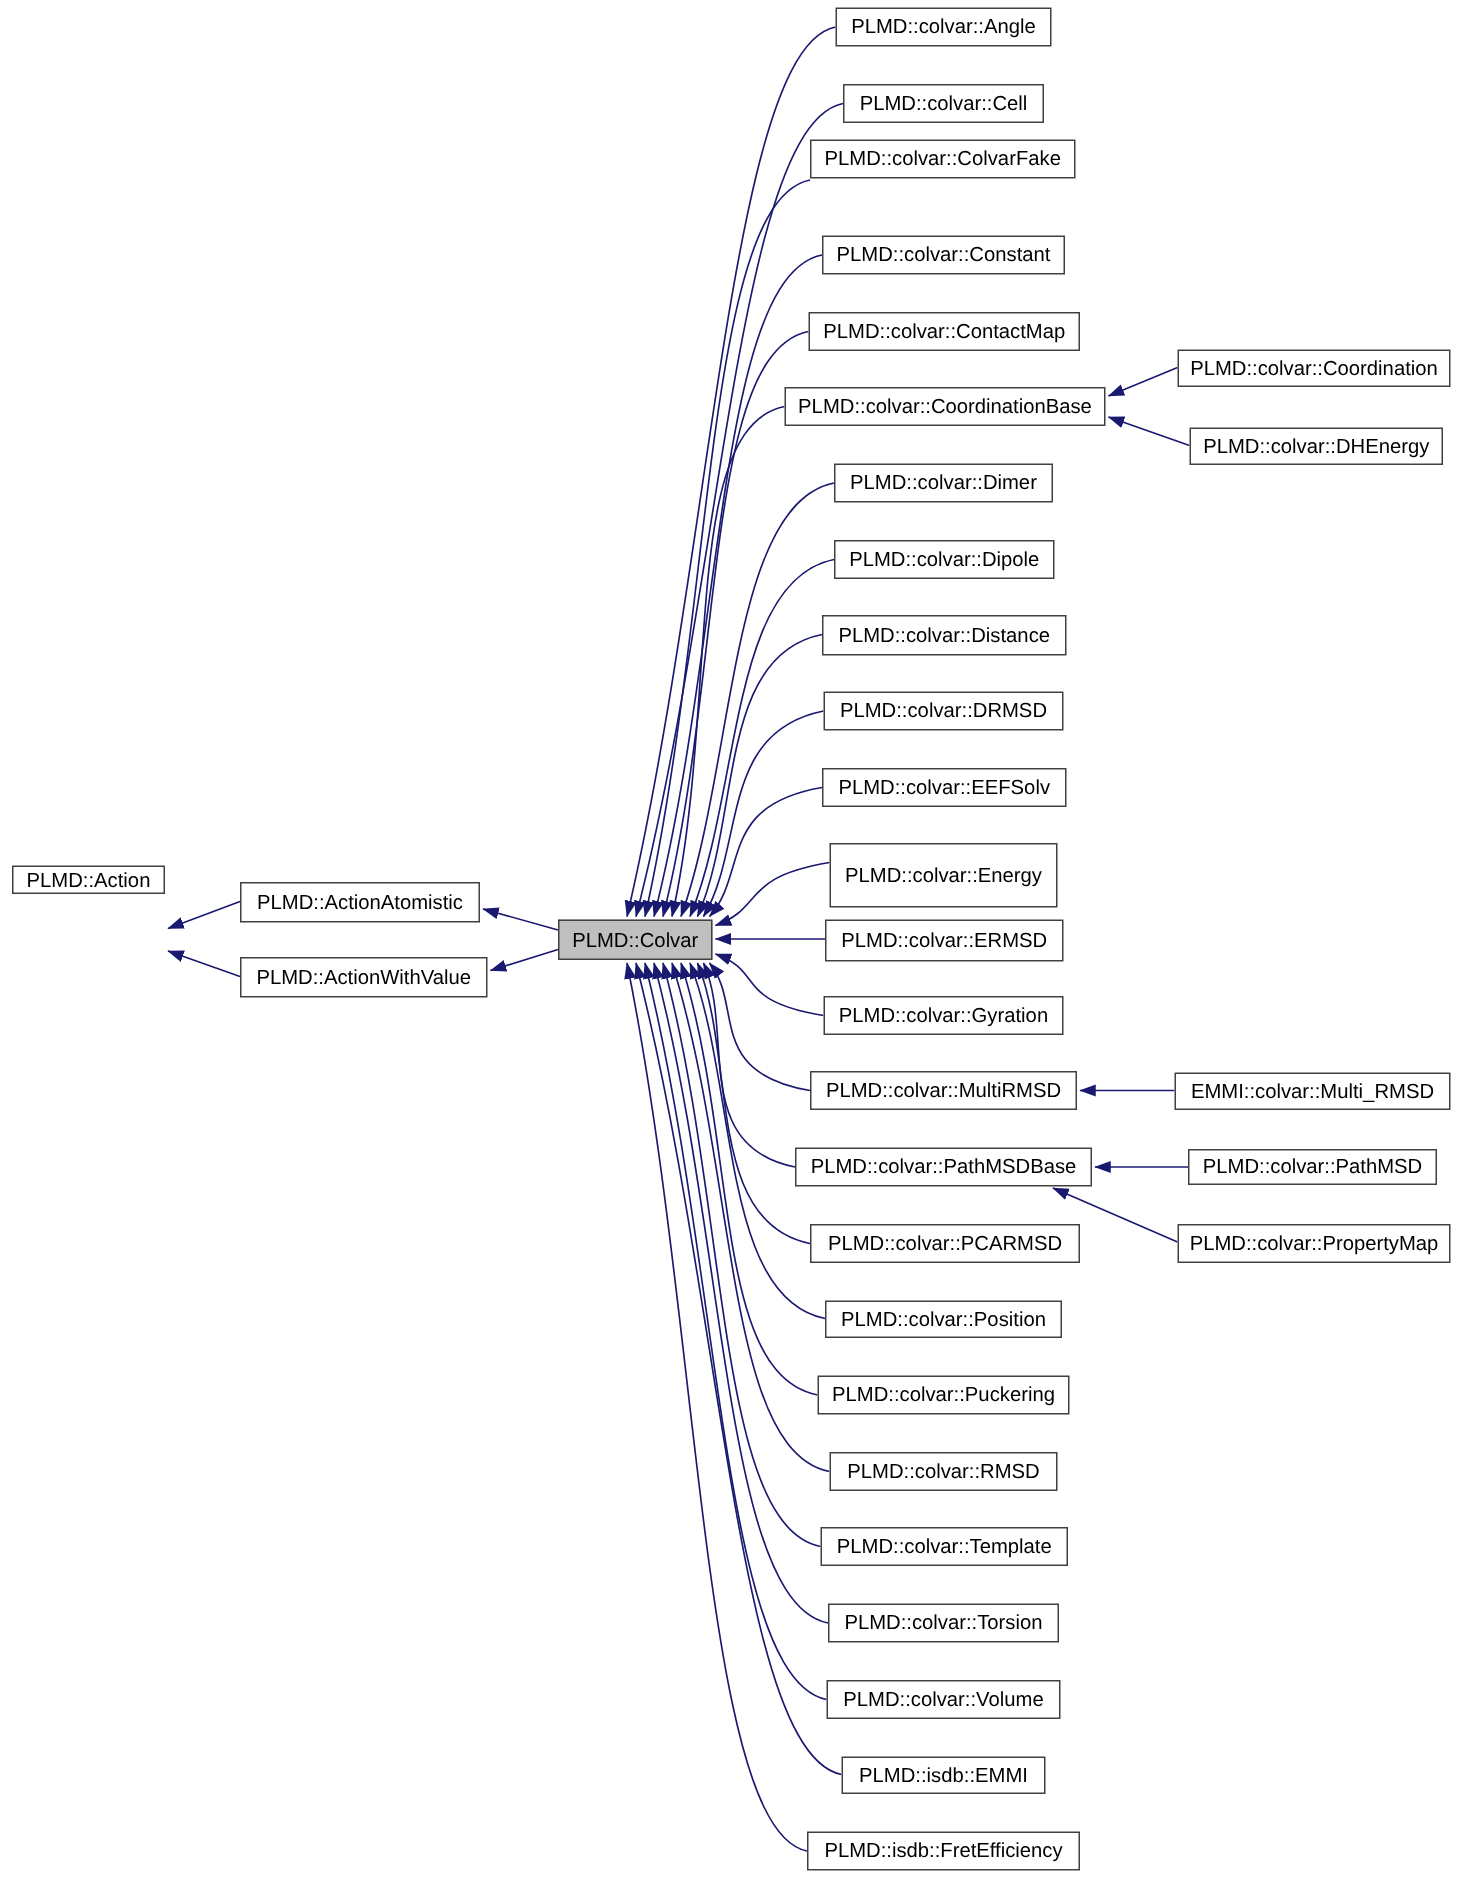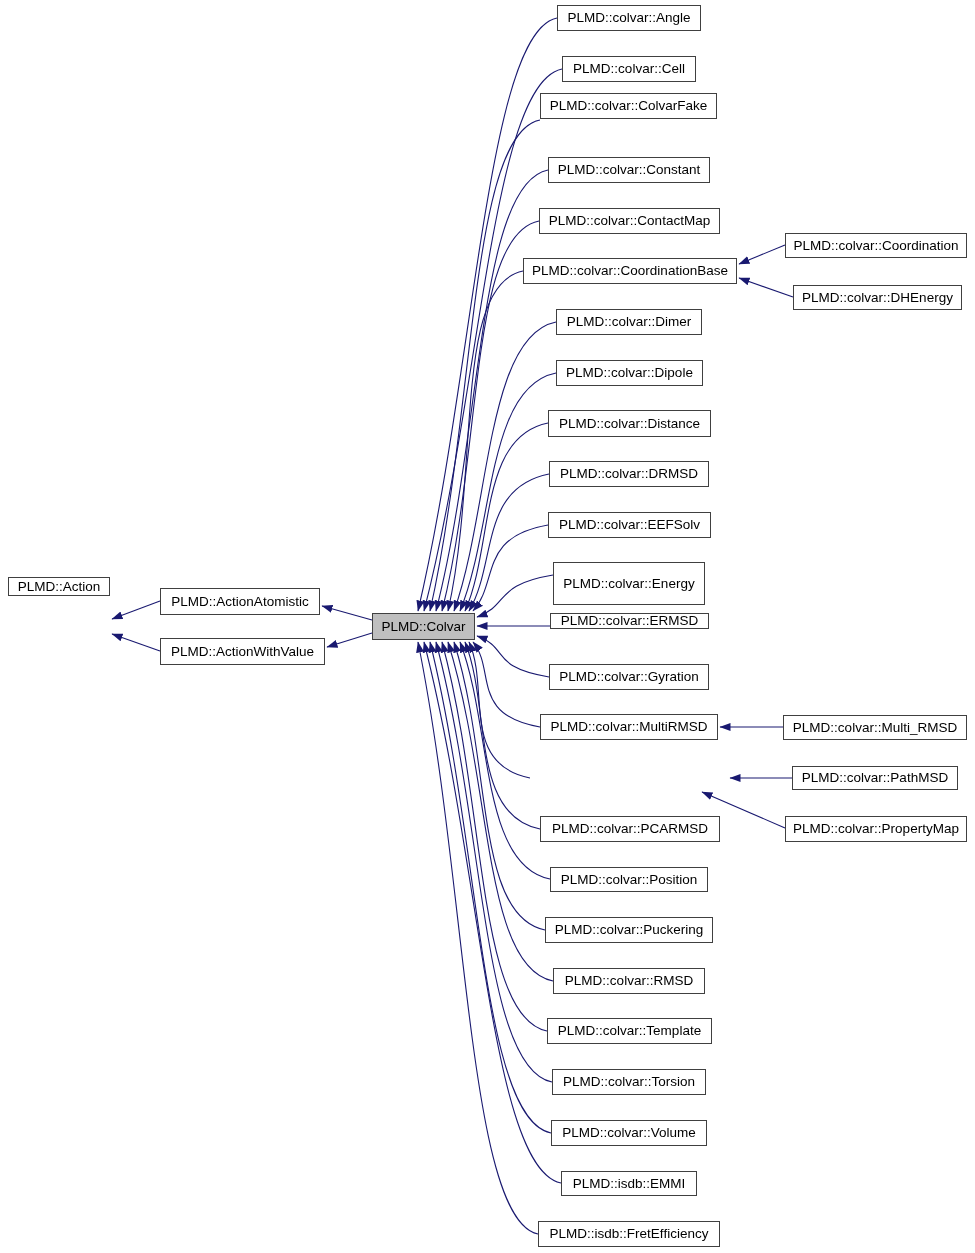--- a/index.html
+++ b/index.html
@@ -104,32 +104,33 @@
   <div class="node" style="left:540px;top:93px;width:177px;height:26px">PLMD::colvar::ColvarFake</div>
   <div class="node" style="left:548px;top:157px;width:162px;height:26px">PLMD::colvar::Constant</div>
   <div class="node" style="left:539px;top:208px;width:181px;height:26px">PLMD::colvar::ContactMap</div>
   <div class="node" style="left:523px;top:258px;width:214px;height:26px">PLMD::colvar::CoordinationBase</div>
   <div class="node" style="left:556px;top:309px;width:146px;height:26px">PLMD::colvar::Dimer</div>
   <div class="node" style="left:556px;top:360px;width:147px;height:26px">PLMD::colvar::Dipole</div>
   <div class="node" style="left:548px;top:410px;width:163px;height:27px">PLMD::colvar::Distance</div>
   <div class="node" style="left:549px;top:461px;width:160px;height:26px">PLMD::colvar::DRMSD</div>
   <div class="node" style="left:548px;top:512px;width:163px;height:26px">PLMD::colvar::EEFSolv</div>
   <div class="node" style="left:553px;top:562px;width:152px;height:43px">PLMD::colvar::Energy</div>
-  <div class="node" style="left:550px;top:613px;width:159px;height:16px">PLMD::colvar::ERMSD</div>
+  <div class="node" style="left:550px;top:613px;width:159px;height:28px">PLMD::colvar::ERMSD</div>
   <div class="node" style="left:549px;top:664px;width:160px;height:26px">PLMD::colvar::Gyration</div>
   <div class="node" style="left:540px;top:714px;width:178px;height:26px">PLMD::colvar::MultiRMSD</div>
+  <div class="node" style="left:530px;top:765px;width:198px;height:26px">PLMD::colvar::PathMSDBase</div>
   <div class="node" style="left:540px;top:816px;width:180px;height:26px">PLMD::colvar::PCARMSD</div>
   <div class="node" style="left:550px;top:867px;width:158px;height:25px">PLMD::colvar::Position</div>
   <div class="node" style="left:545px;top:917px;width:168px;height:26px">PLMD::colvar::Puckering</div>
   <div class="node" style="left:553px;top:968px;width:152px;height:26px">PLMD::colvar::RMSD</div>
   <div class="node" style="left:547px;top:1018px;width:165px;height:26px">PLMD::colvar::Template</div>
   <div class="node" style="left:552px;top:1069px;width:154px;height:26px">PLMD::colvar::Torsion</div>
   <div class="node" style="left:551px;top:1120px;width:156px;height:26px">PLMD::colvar::Volume</div>
   <div class="node" style="left:561px;top:1171px;width:136px;height:25px">PLMD::isdb::EMMI</div>
   <div class="node" style="left:538px;top:1221px;width:182px;height:26px">PLMD::isdb::FretEfficiency</div>
 
   <div class="node" style="left:785px;top:233px;width:182px;height:25px">PLMD::colvar::Coordination</div>
   <div class="node" style="left:793px;top:285px;width:169px;height:25px">PLMD::colvar::DHEnergy</div>
-  <div class="node" style="left:783px;top:715px;width:184px;height:25px">PLMD::colvar::Multi_RMSD</div>
+  <div class="node" style="left:783px;top:715px;width:184px;height:25px">EMMI::colvar::Multi_RMSD</div>
   <div class="node" style="left:792px;top:766px;width:166px;height:24px">PLMD::colvar::PathMSD</div>
   <div class="node" style="left:785px;top:816px;width:182px;height:26px">PLMD::colvar::PropertyMap</div>
 
 </div>
 
 </body></html>

